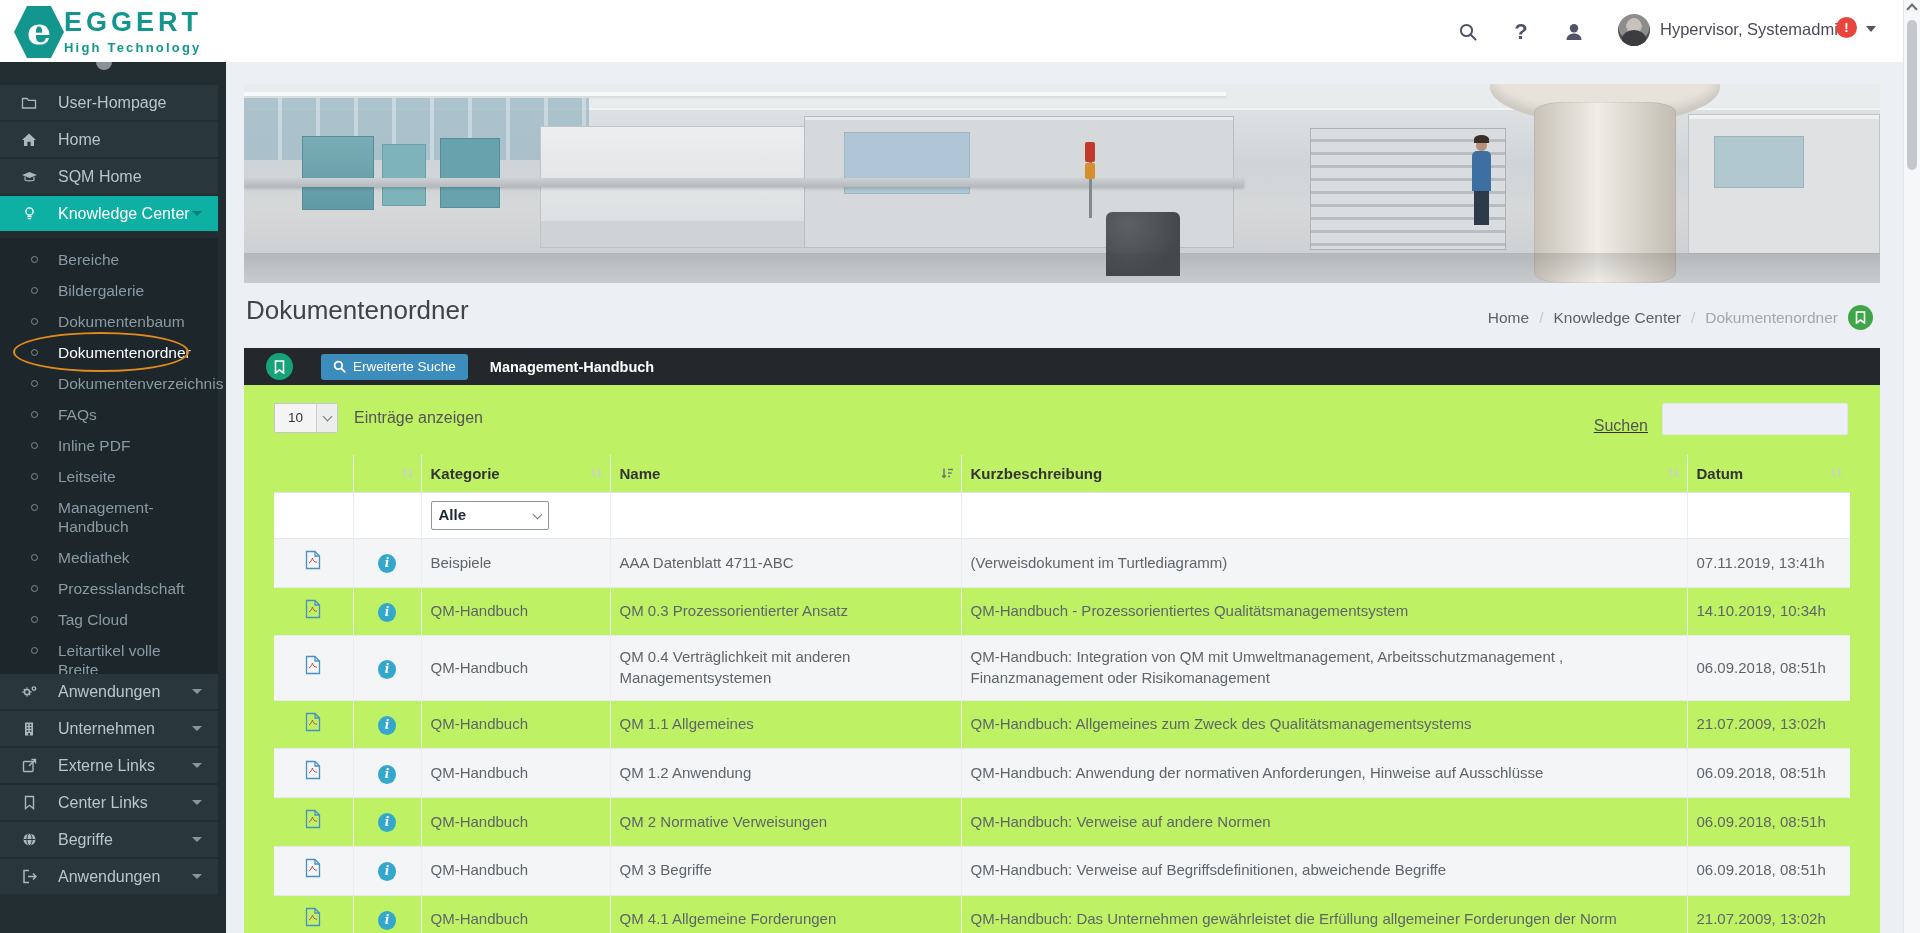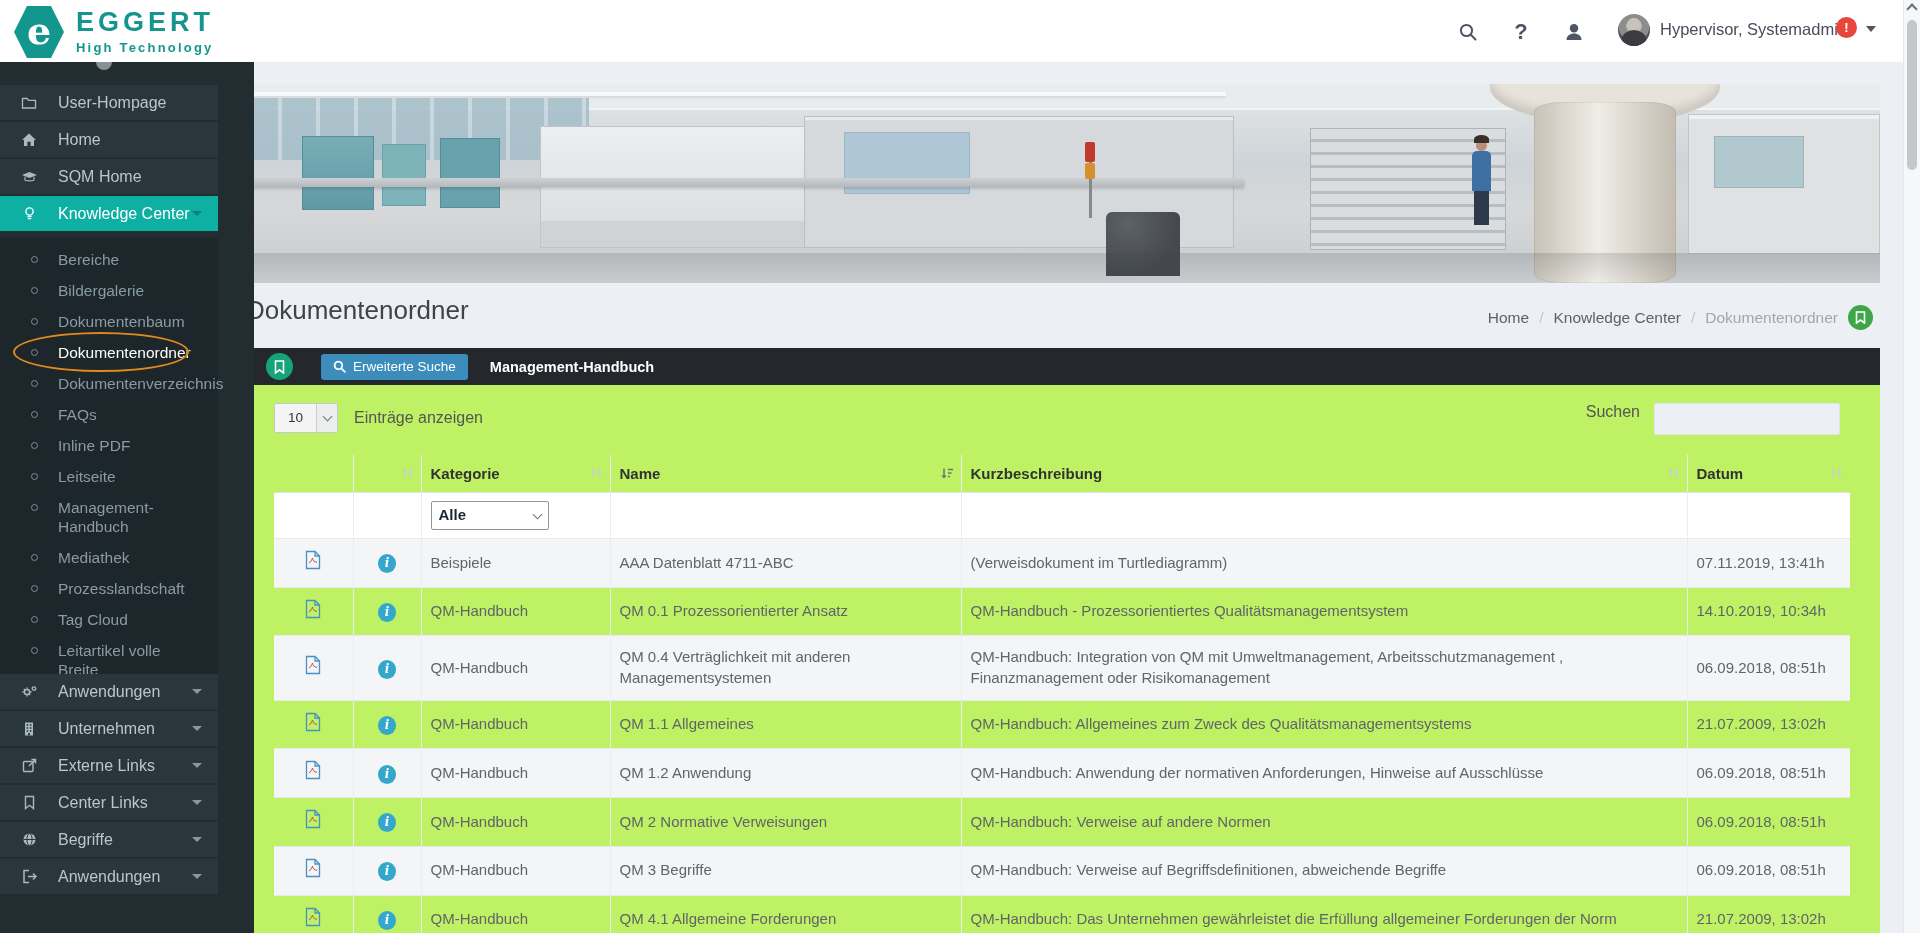--- a/index.html
+++ b/index.html
@@ -4,40 +4,40 @@
 <style>
   * { box-sizing: border-box; margin: 0; padding: 0; }
   html,body { width:1920px; height:933px; overflow:hidden; }
   body { font-family:"Liberation Sans","DejaVu Sans",sans-serif; background:#ecf0f5; position:relative; color:#333; }
 
   
   .header { position:absolute; left:0; top:0; width:1920px; height:62px; background:#fff; z-index:30; }
   .logo-wrap { position:absolute; left:14px; top:6px; display:flex; align-items:center; }
   .logo-hex { width:50px; height:52px; background:#13968d; clip-path:polygon(26% 0,74% 0,100% 50%,74% 100%,26% 100%,0 50%); display:flex; align-items:center; justify-content:center; }
   .logo-hex span { color:#fff; font-size:38px; font-weight:bold; font-family:"DejaVu Serif",serif; line-height:1; margin-top:-3px; }
-  .logo-text { margin-left:12px; }
+  .logo-text { }
   .logo-brand { color:#13968d; font-size:27px; font-weight:bold; letter-spacing:4px; line-height:1; }
   .logo-tagline { color:#13968d; font-size:13px; font-weight:bold; letter-spacing:2.2px; margin-top:4px; }
   .hicon { position:absolute; top:19px; width:26px; height:26px; color:#4f5565; display:flex; align-items:center; justify-content:center; cursor:pointer; }
   .hicon svg { display:block; }
   .q-icon { font-size:22px; font-weight:bold; color:#4f5565; }
   .avatar { position:absolute; left:1618px; top:14px; width:32px; height:32px; border-radius:50%; background:radial-gradient(circle at 50% 38%, #b9b9b9 0 30%, #8d8d8d 31% 60%, #555 61%); overflow:hidden; }
   .avatar:before { content:""; position:absolute; left:9px; top:4px; width:14px; height:13px; border-radius:50%; background:#c9c2ba; }
   .avatar:after { content:""; position:absolute; left:4px; top:16px; width:24px; height:18px; border-radius:50% 50% 0 0; background:#3b3b40; }
   .user-name { position:absolute; left:1660px; top:20px; font-size:16.5px; color:#4a4c58; white-space:nowrap; }
   .user-badge { position:absolute; left:1836px; top:17px; width:21px; height:21px; border-radius:50%; background:#e8463c; color:#fff; font-size:13px; font-weight:bold; text-align:center; line-height:21px; }
   .user-caret { position:absolute; left:1866px; top:26px; width:0; height:0; border-left:5px solid transparent; border-right:5px solid transparent; border-top:6px solid #555; }
 
   
   .scrollbar { position:absolute; right:0; top:0; width:17px; height:933px; background:#f6f7f8; border-left:1px solid #e4e6e8; z-index:40; }
   .sb-up { position:absolute; top:5px; left:4px; width:8px; height:8px; border-left:2px solid #6e6e6e; border-top:2px solid #6e6e6e; transform:rotate(45deg); }
   .sb-thumb { position:absolute; top:20px; left:3px; width:10px; height:150px; background:#c4c7cb; border-radius:5px; }
 
   
-  .sidebar { position:absolute; left:0; top:62px; width:254px; height:871px; background:#222d32; z-index:20; overflow:hidden; }
+  .sidebar { position:absolute; left:0; top:62px; width:226px; height:871px; background:#222d32; z-index:20; overflow:hidden; }
   .partial-avatar { position:absolute; left:96px; top:-8px; width:16px; height:16px; border-radius:50%; background:#8a9196; }
   .side-item { position:relative; height:37px; display:flex; align-items:center; background:#29363c; border-bottom:2px solid #222d32; color:#b8c7ce; font-size:16px; cursor:pointer; }
   .side-item .sicon { width:58px; display:flex; justify-content:center; color:#aab8bf; }
   .side-item .scaret { position:absolute; right:16px; width:0; height:0; border-left:5px solid transparent; border-right:5px solid transparent; border-top:5px solid #8b969c; }
   .side-item.active { background:#0fb0a4; color:#fff; }
   .side-item.active .sicon { color:#fff; }
   .side-item.active .scaret { border-top-color:#0a7e75; }
   .top-group { position:absolute; left:0; top:23px; width:218px; }
   .submenu { position:absolute; left:0; top:176px; width:218px; background:#1c262b; padding:6px 0 8px 0; }
   .sub-item { position:relative; display:flex; align-items:flex-start; padding:6px 0 6px 0; color:#8a9ba4; font-size:15.5px; cursor:pointer; line-height:19px; }
@@ -63,21 +63,21 @@
   .tb-context { margin-left:22px; color:#fff; font-weight:bold; font-size:14.5px; }
 
   
   .panel { position:absolute; left:244px; top:385px; width:1636px; height:548px; background:#bef264; }
   .controls { position:absolute; left:30px; right:28px; top:18px; height:32px; }
   .len-select { position:absolute; left:0; top:0; width:64px; height:30px; border:1px solid #c3c8ce; border-radius:2px; background:#f4f4f5; display:flex; cursor:pointer; }
   .len-select .val { flex:1; text-align:center; line-height:28px; font-size:13.5px; color:#333; }
   .len-select .chev { width:21px; border-left:1px solid #c9ced4; display:flex; align-items:center; justify-content:center; background:#eceded; }
   .chev-glyph { width:7px; height:7px; border-left:1.6px solid #777; border-bottom:1.6px solid #777; transform:rotate(-45deg); margin-top:-3px; }
   .entries-label { position:absolute; left:80px; top:6px; font-size:16px; color:#555; }
-  .search-wrap { position:absolute; right:12px; top:0; display:flex; align-items:flex-start; }
+  .search-wrap { position:absolute; right:4px; top:0; display:flex; align-items:flex-end;text-decoration:underline; }
   .search-label { font-size:16px; color:#555; margin-right:14px; }
   .search-input { width:186px; height:32px; background:#eceff5; border:1px solid #e0e4eb; border-radius:2px; font-size:15px; padding:0 8px; color:#333; outline:none; }
 
   table.doc-table { position:absolute; left:30px; top:70px; width:1576px; border-collapse:collapse; table-layout:fixed; }
   .doc-table th { font-size:15px; font-weight:bold; color:#333; text-align:left; padding:10px 26px 10px 9px; border-bottom:1px solid #dfe3e6; border-right:1px solid #ebeef0; position:relative; cursor:pointer; }
   .doc-table th:last-child, .doc-table td:last-child { border-right:none; }
   .sort-ic { position:absolute; right:7px; top:50%; transform:translateY(-50%); }
   .doc-table td { font-size:15px; color:#5f6569; padding:11px 9px; border-bottom:1px solid #e7eaec; border-right:1px solid #ebeef0; vertical-align:middle; line-height:1.38; }
   .doc-table tbody tr:nth-child(odd) { background:#f3f5f7; }
   .filter-row td { padding:8px 9px; background:#fff; }
@@ -453,21 +453,21 @@
         <td class="date-cell">07.11.2019, 13:41h</td>
       </tr>
       <tr>
         <td class="icon-cell"><span class="pdf-link"><svg width="16" height="20" viewBox="0 0 16 20">
                 <path d="M1.5 1.5h8.5l4.5 4.5v12.5H1.5z" fill="none" stroke="#4a90c4" stroke-width="1.3"></path>
                 <path d="M10 1.5V6h4.5" fill="none" stroke="#4a90c4" stroke-width="1.3"></path>
                 <path d="M4 13c1.5-.5 3-3.5 3.5-5 .3 2 1.5 4.5 4.5 4.2" fill="none" stroke="#c0504d" stroke-width="1"></path>
               </svg></span></td>
         <td class="icon-cell"><span class="info-dot">i</span></td>
         <td>QM-Handbuch</td>
-        <td>QM 0.1 Prozessorientierter Ansatz</td>
+        <td>QM 0.3 Prozessorientierter Ansatz</td>
         <td>QM-Handbuch - Prozessorientiertes Qualitätsmanagementsystem</td>
         <td class="date-cell">14.10.2019, 10:34h</td>
       </tr>
       <tr>
         <td class="icon-cell"><span class="pdf-link"><svg width="16" height="20" viewBox="0 0 16 20">
                 <path d="M1.5 1.5h8.5l4.5 4.5v12.5H1.5z" fill="none" stroke="#4a90c4" stroke-width="1.3"></path>
                 <path d="M10 1.5V6h4.5" fill="none" stroke="#4a90c4" stroke-width="1.3"></path>
                 <path d="M4 13c1.5-.5 3-3.5 3.5-5 .3 2 1.5 4.5 4.5 4.2" fill="none" stroke="#c0504d" stroke-width="1"></path>
               </svg></span></td>
         <td class="icon-cell"><span class="info-dot">i</span></td>

